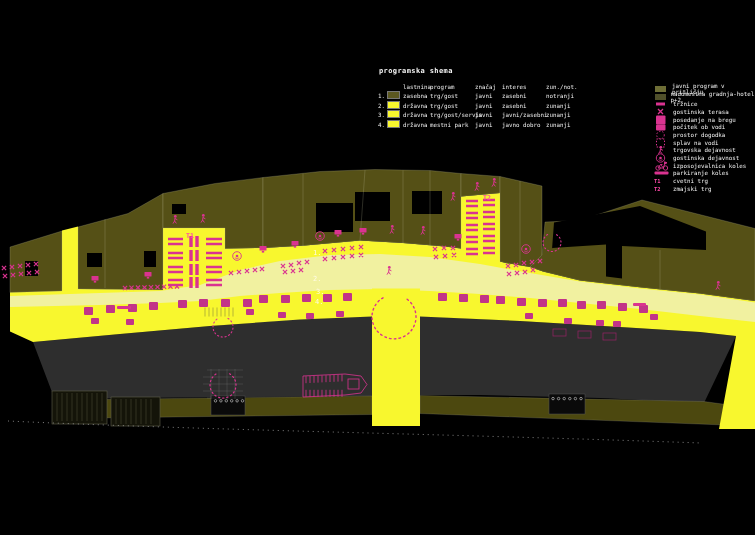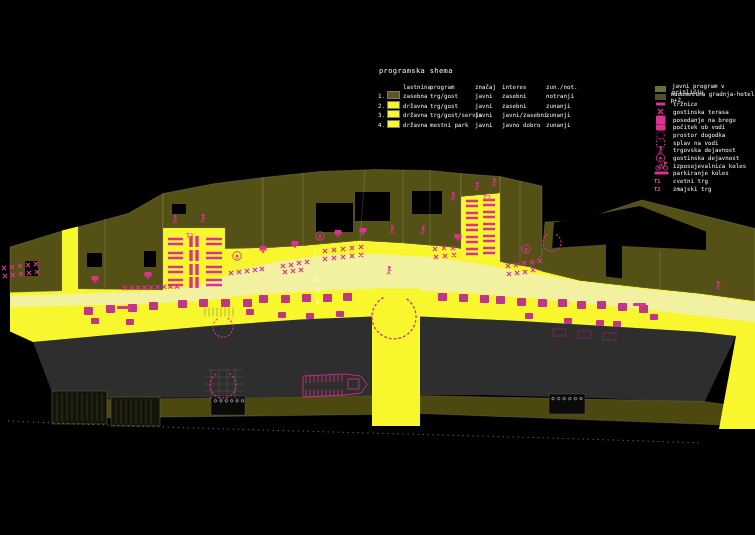--- a/index.html
+++ b/index.html
@@ -1,20 +1,20 @@
 <!DOCTYPE html>
 <html><head>
 <meta charset="utf-8">
 <style>
   html,body{margin:0;padding:0;background:#000;}
   #page{position:relative;width:755px;height:535px;background:#000;overflow:hidden;
         font-family:"DejaVu Sans Mono",monospace;}
   #map{position:absolute;left:0;top:0;}
   
-  #title{position:absolute;left:379px;top:67px;color:#f5f5f5;font-size:7px;font-weight:normal;letter-spacing:.4px;}
+  #title{position:absolute;left:379px;top:67px;color:#f5f5f5;font-size:7px;font-weight:bold;letter-spacing:.4px;}
   #lt{position:absolute;left:378px;top:83px;color:#ededed;font-size:5.8px;line-height:9.4px;}
   .ltrow{display:flex;align-items:center;height:9.4px;}
   .c-num{width:9px;}
   .c-sw{width:16px;}
   .sw{display:inline-block;width:11px;height:6px;border:0.5px solid #777;}
   .c-own{width:27px;}
   .c-prog{width:45px;}
   .c-char{width:27px;}
   .c-int{width:44px;}
   .c-zun{width:40px;}

